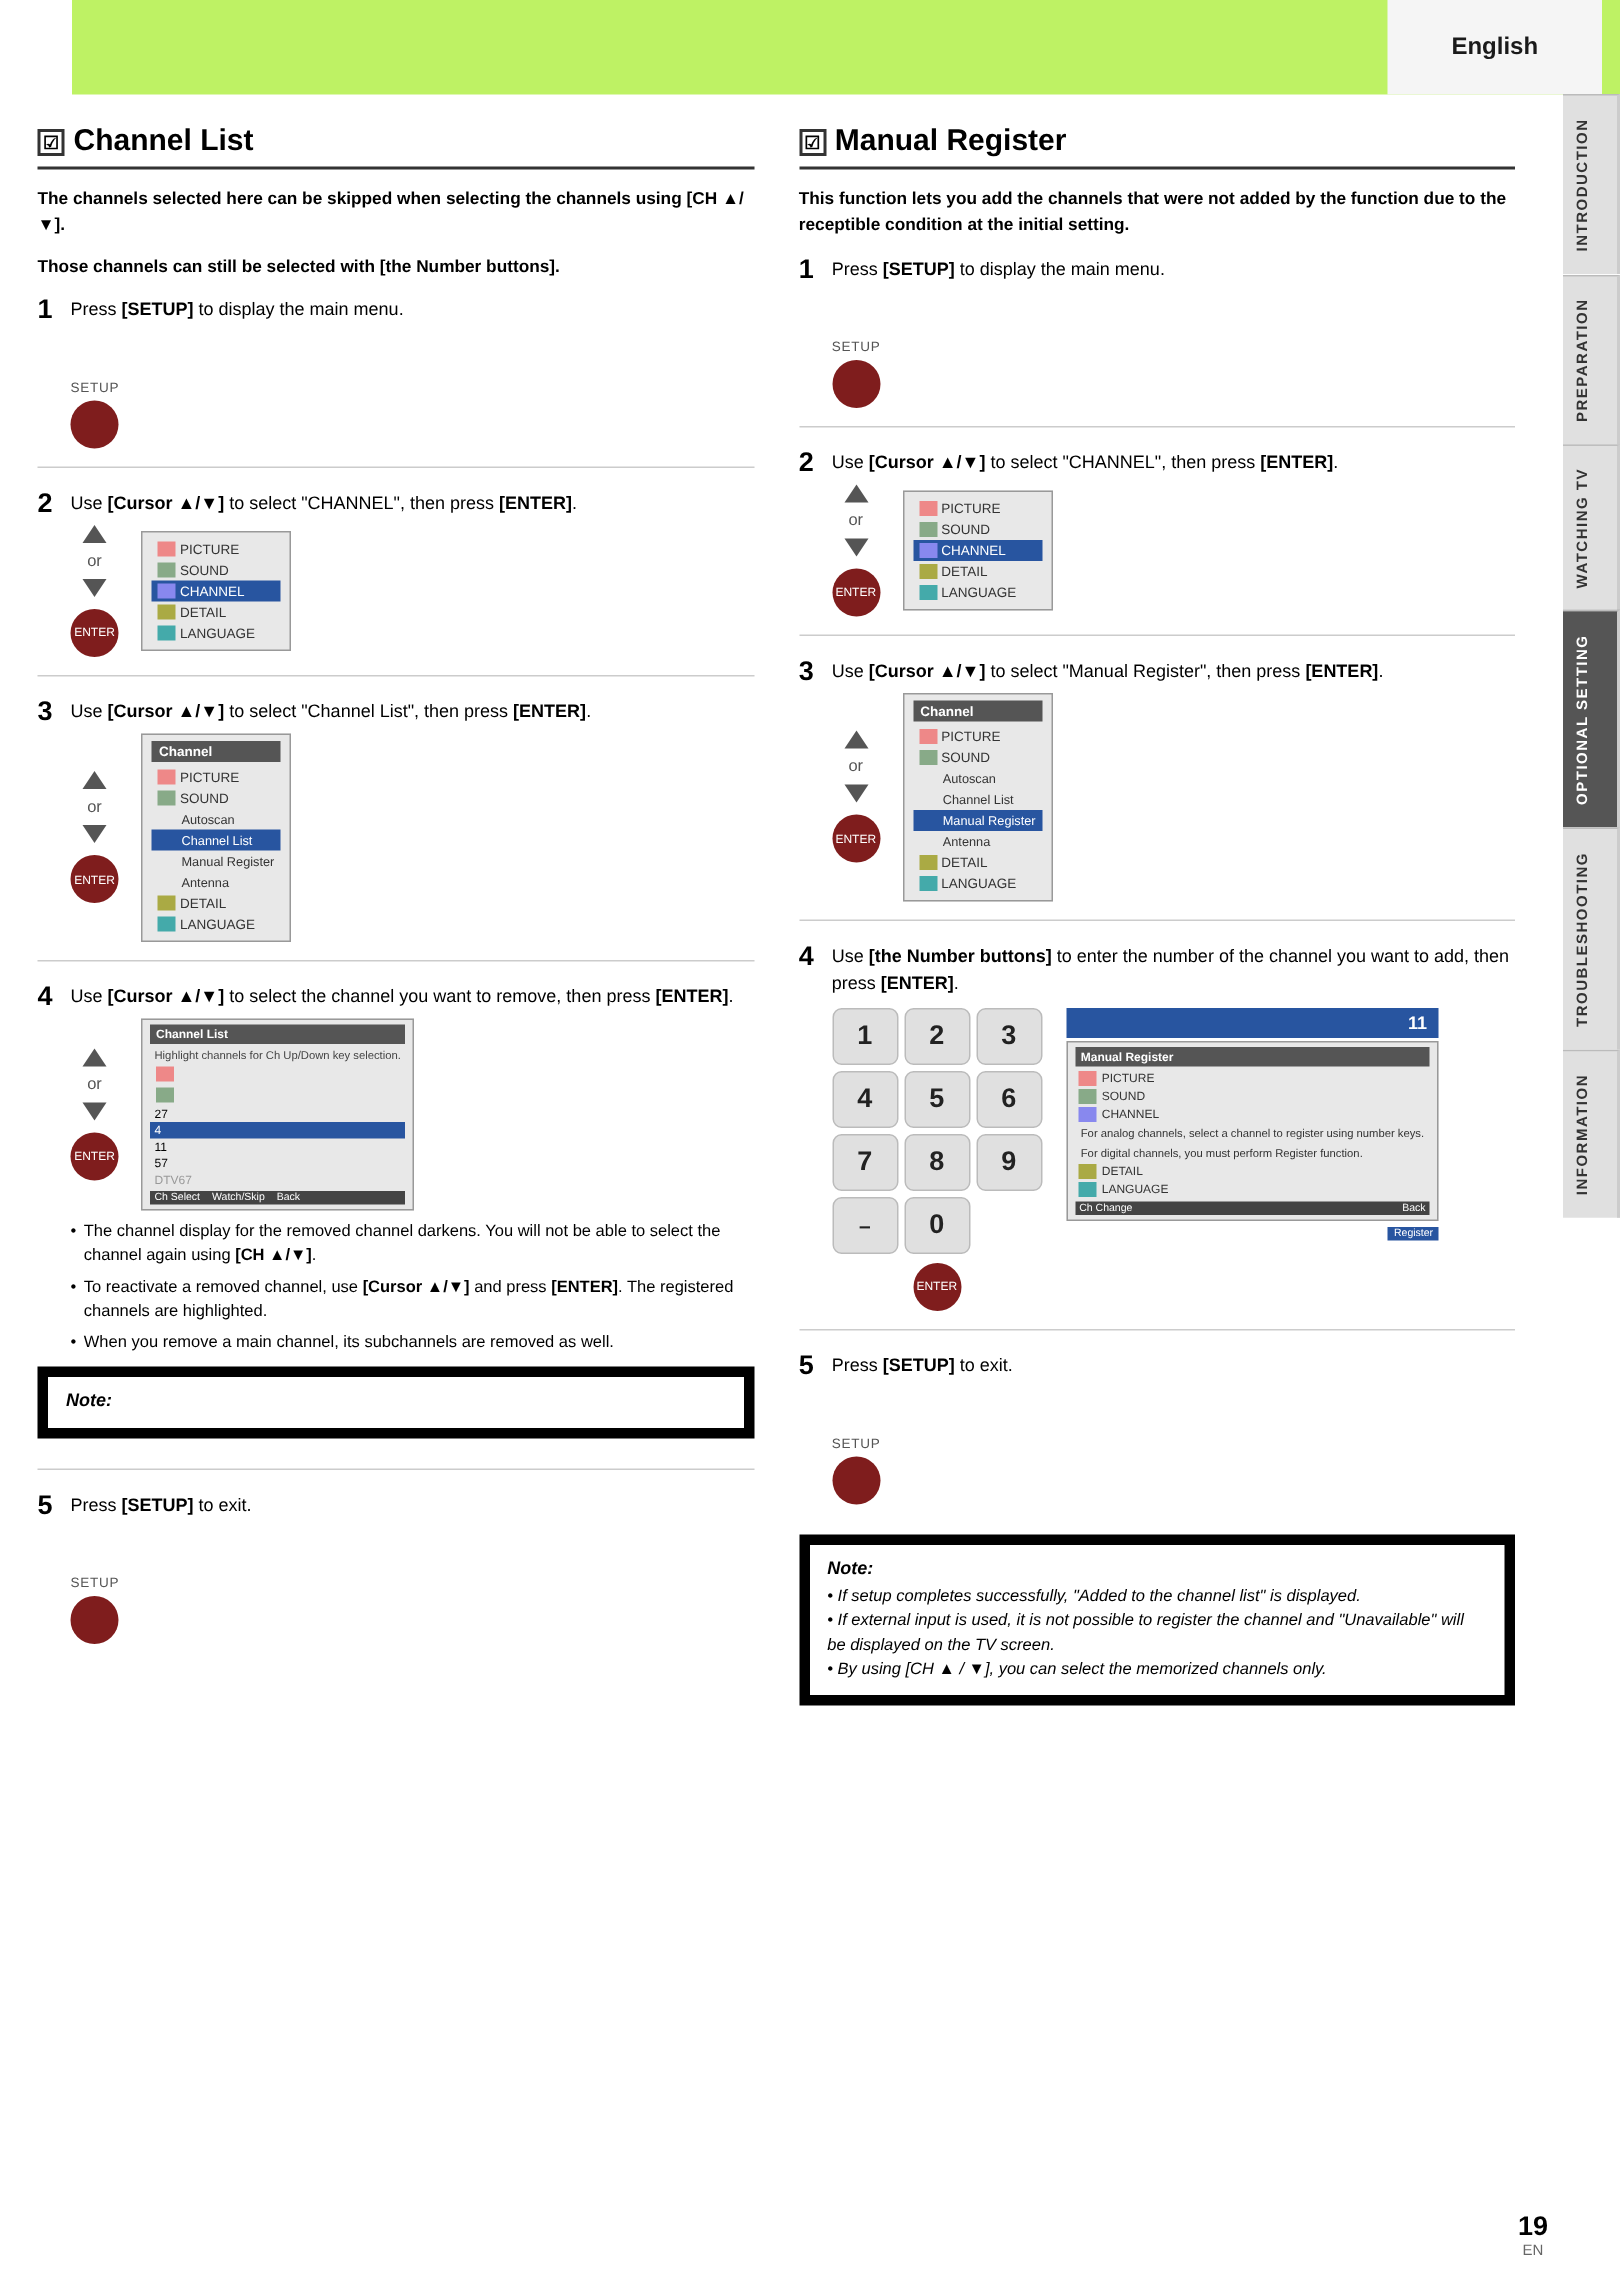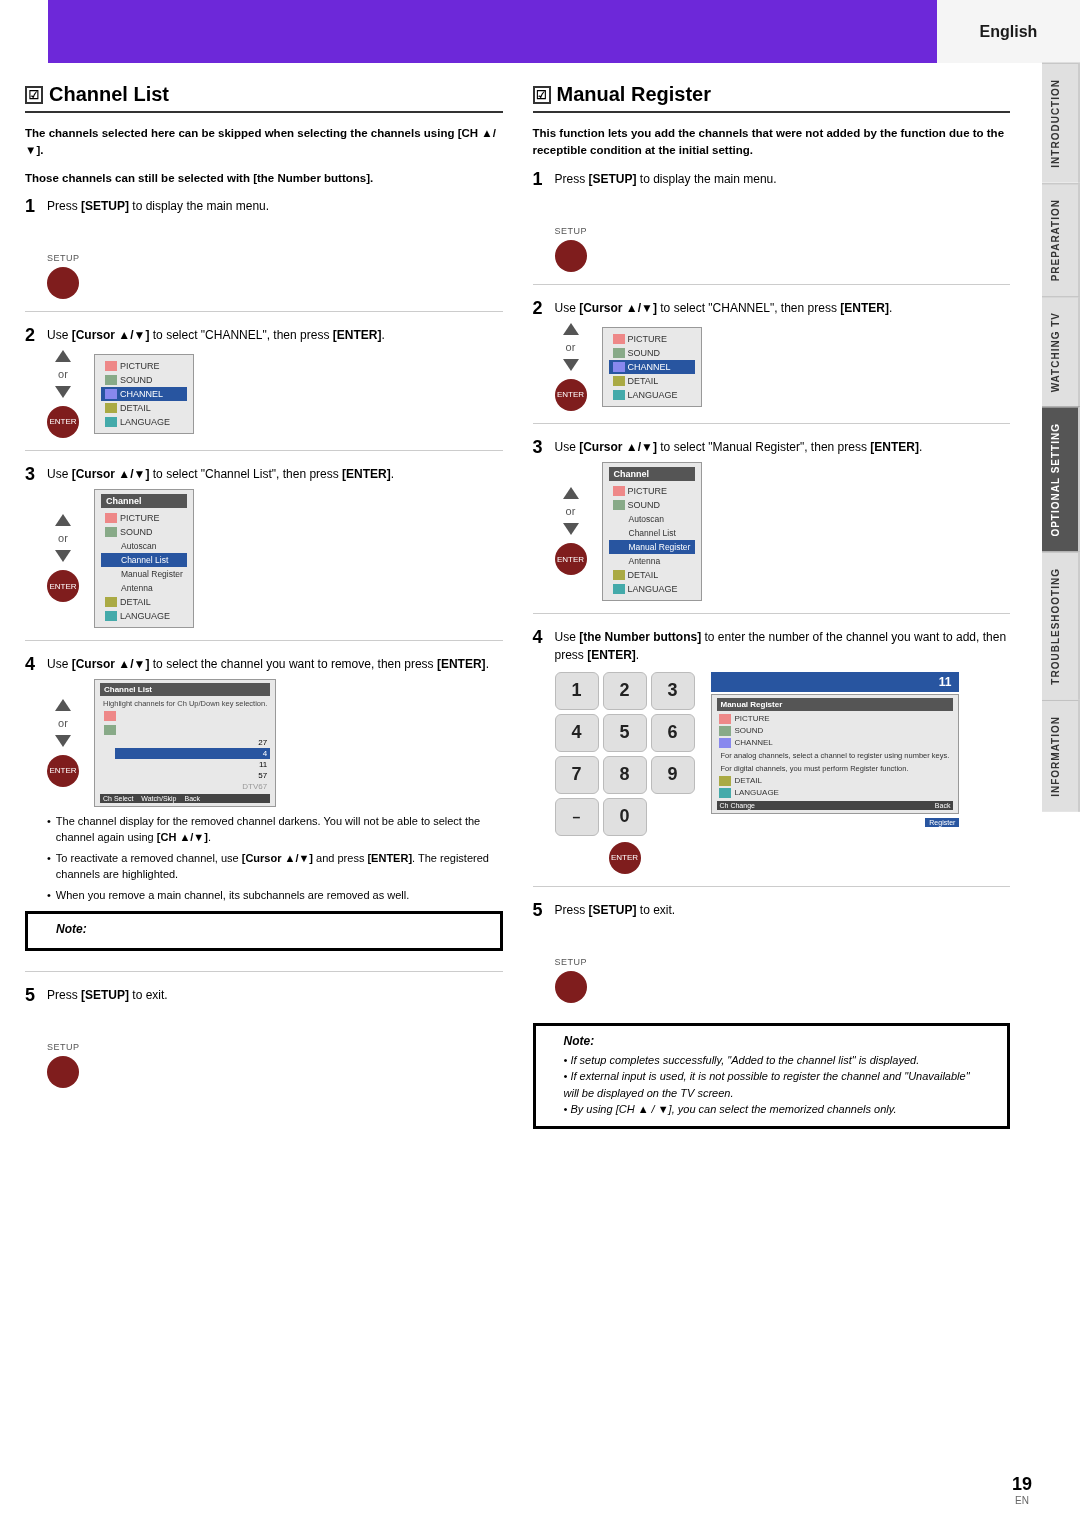--- a/index.html
+++ b/index.html
@@ -8,26 +8,26 @@
       font-size: 12px;
       background: #fff;
       width: 1080px;
       min-height: 1526px;
       position: relative;
       overflow-x: hidden;
     }
 
     
     .top-bar {
-      background: #6d28d9;
+      background: #bef264;
       height: 63px;
       display: flex;
       align-items: center;
       justify-content: flex-end;
-      padding-right: 0;
+      padding-right: 12px;
       margin-left: 48px;
     }
     .english-tab {
       background: #f5f5f5;
       color: #1a1a1a;
       font-size: 16px;
       font-weight: bold;
       padding: 10px 30px;
       height: 63px;
       display: flex;
@@ -237,22 +237,22 @@
       font-size: 11px;
       line-height: 1.5;
       margin-bottom: 4px;
       display: flex;
       gap: 5px;
     }
     .bullet-dot { flex-shrink: 0; }
 
     
     .note-box {
-      border: 3px solid #000000;
-      padding: 8px 28px;
+      border: 7px solid #000000;
+      padding: 8px 12px;
       margin: 8px 0;
       margin-left: 0;
     }
     .note-title {
       font-style: italic;
       font-weight: bold;
       font-size: 12px;
       margin-bottom: 4px;
     }
     .note-content {
@@ -294,24 +294,23 @@
     .ch-list-title {
       background: #555;
       color: #fff;
       font-size: 8px;
       font-weight: bold;
       padding: 2px 4px;
       margin-bottom: 2px;
     }
     .ch-entry {
       display: flex;
-      justify-content: flex-end;
+      justify-content: flex-start;
       padding: 1px 3px;
       font-size: 8px;
-      margin-left: 15px;
     }
     .ch-entry.hl { background: #2855a0; color: #fff; }
     .ch-footer {
       background: #444;
       color: #fff;
       font-size: 7px;
       padding: 1px 3px;
       margin-top: 2px;
       display: flex;
       gap: 8px;

